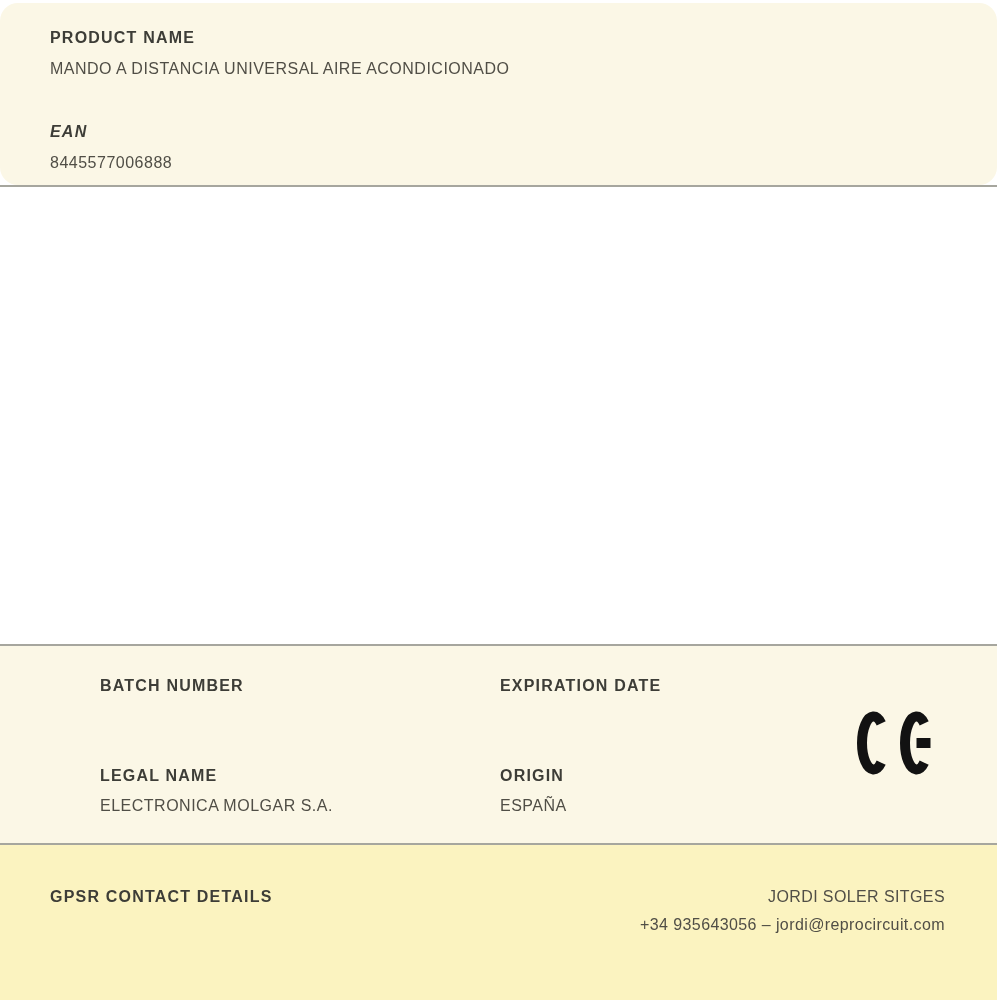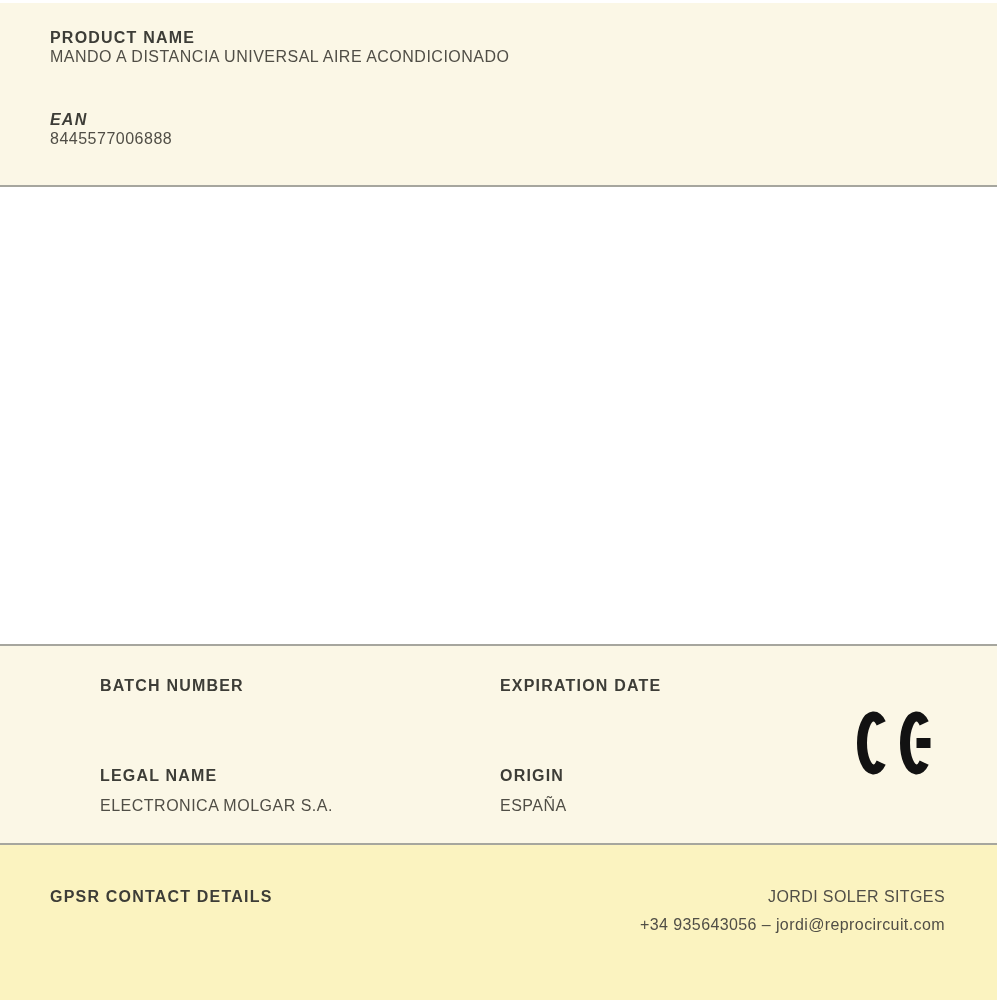--- a/index.html
+++ b/index.html
@@ -36,36 +36,37 @@
     width: 997px;
     height: 2px;
     background: var(--divider);
   }
   
   .sec-product {
     top: 3px;
     height: 182px;
     background: var(--cream-bg);
     padding-left: 50px;
+    border-radius: 18px;
   }
   .field-label {
     font-size: 16px;
     font-weight: bold;
     letter-spacing: 1.2px;
     color: var(--heading-text);
     line-height: 19px;
   }
   .field-value {
     font-size: 16px;
     letter-spacing: 0.5px;
     color: var(--body-text);
     line-height: 19px;
   }
   .sec-product .field-label.first { margin-top: 25px; }
-  .sec-product .field-value { }
+  .sec-product .field-value { margin-top: 12px; }
   .sec-product .field-label.second { margin-top: 44px; font-style: italic; }
   .divider-1 { top: 185px; }
   
   .divider-2 { top: 644px; }
   
   .sec-details {
     top: 646px;
     height: 197px;
     background: var(--cream-bg);
   }

